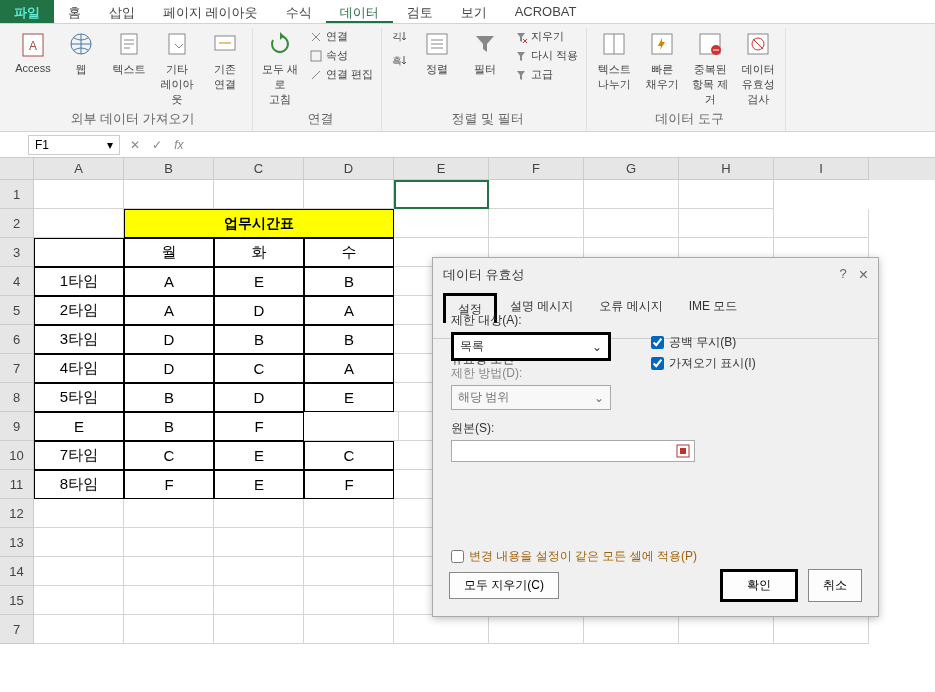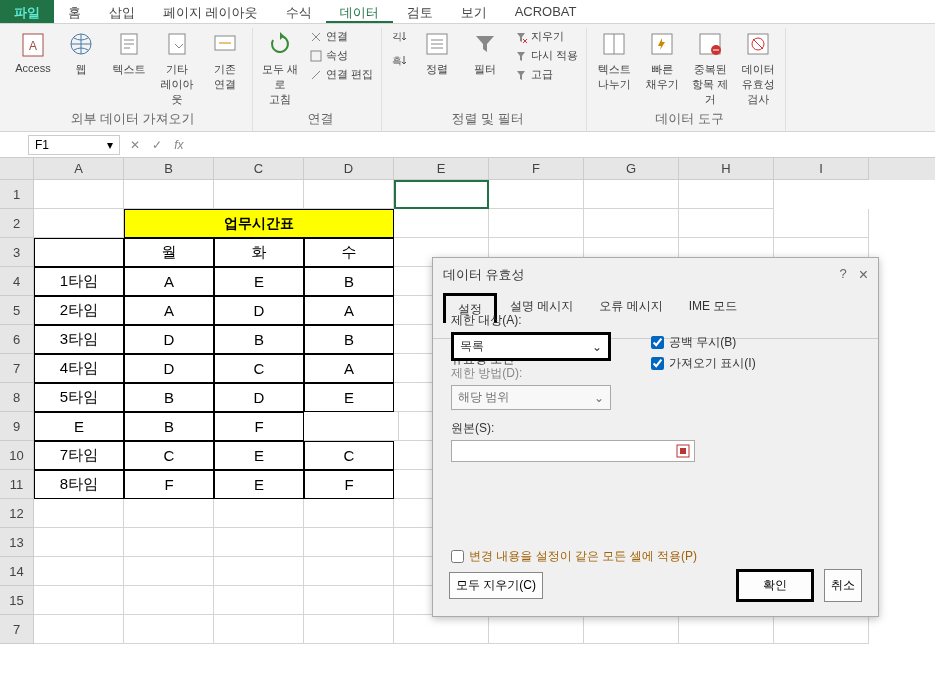--- a/index.html
+++ b/index.html
@@ -49,21 +49,21 @@
     .dlg-tab { padding: 5px 12px; font-size: 12px; color: #333; border: 1px solid transparent; }
     .dlg-tab.active { border: 3px solid #000; border-bottom: none; background: #f0f0f0; position: relative; top: 1px; font-weight: normal; }
     .dlg-body { padding: 12px 18px; font-size: 12px; color: #333; }
     .dlg-body label { display: block; margin: 6px 0 3px; }
     .dropdown { border: 3px solid #000; width: 160px; padding: 3px 6px; background: #fff; display: flex; justify-content: space-between; align-items: center; }
     .dropdown.disabled { border: 1px solid #aaa; background: #f8f8f8; color: #737373; }
     .chk-row { display: flex; align-items: center; gap: 5px; margin: 4px 0; }
     .chk-row input[type=checkbox] { accent-color: #0067c0; }
     .src-input { width: 244px; border: 1px solid #aaa; padding: 3px 4px; background: #fff; display: flex; justify-content: space-between; }
     .dlg-btns { position: absolute; bottom: 14px; left: 16px; right: 16px; display: flex; justify-content: space-between; align-items: center; gap: 10px; }
-    .btn { border: 1px solid #888; padding: 4px 6px; background: #fdfdfd; font-size: 12px; cursor: pointer; }
+    .btn { border: 1px solid #888; padding: 4px 14px; background: #fdfdfd; font-size: 12px; cursor: pointer; }
     .btn.ok { border: 3px solid #000; padding: 5px 24px; }
     .leftcol { position: absolute; left: 18px; top: 48px; }
     .rightcol { position: absolute; left: 218px; top: 72px; }
     
     svg { display: block; }
   </style>
 </head>
 <body>
 
 <div class="tabs">

